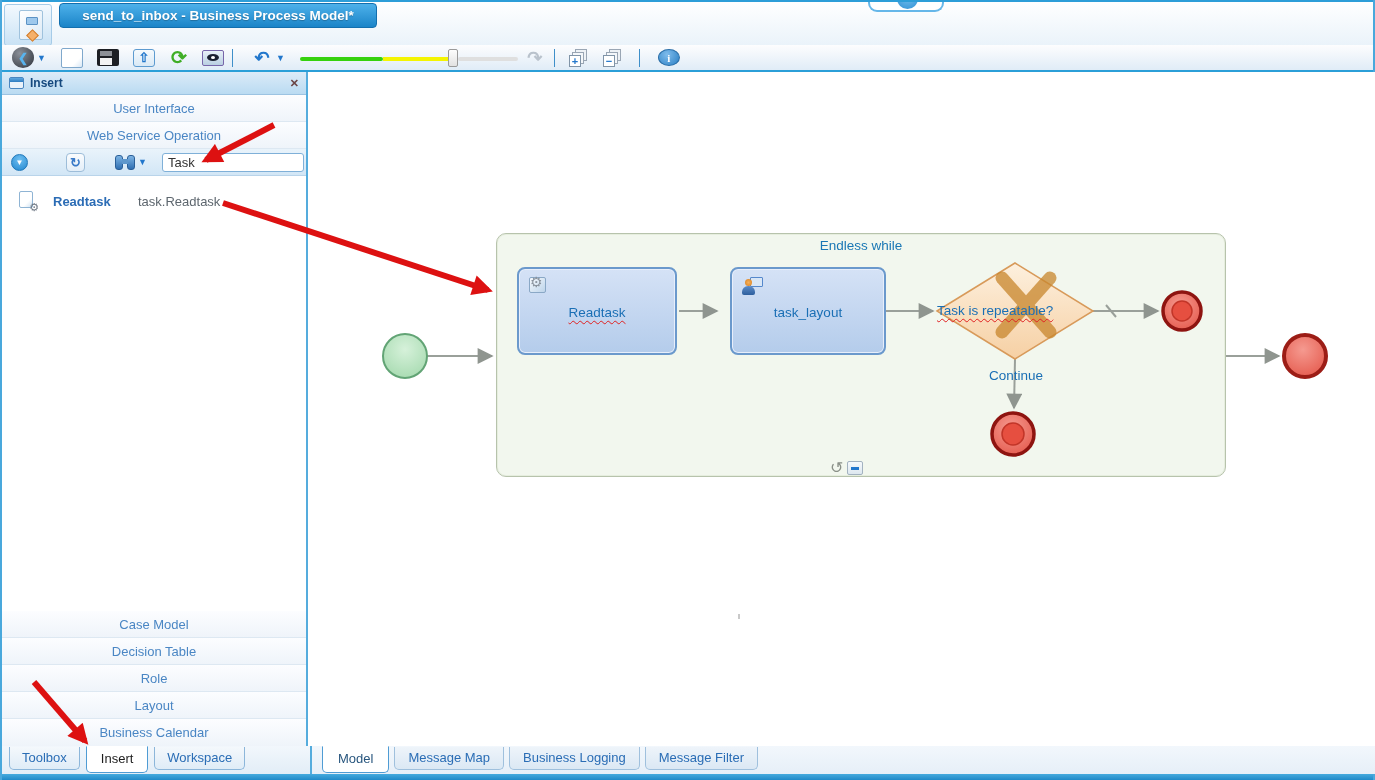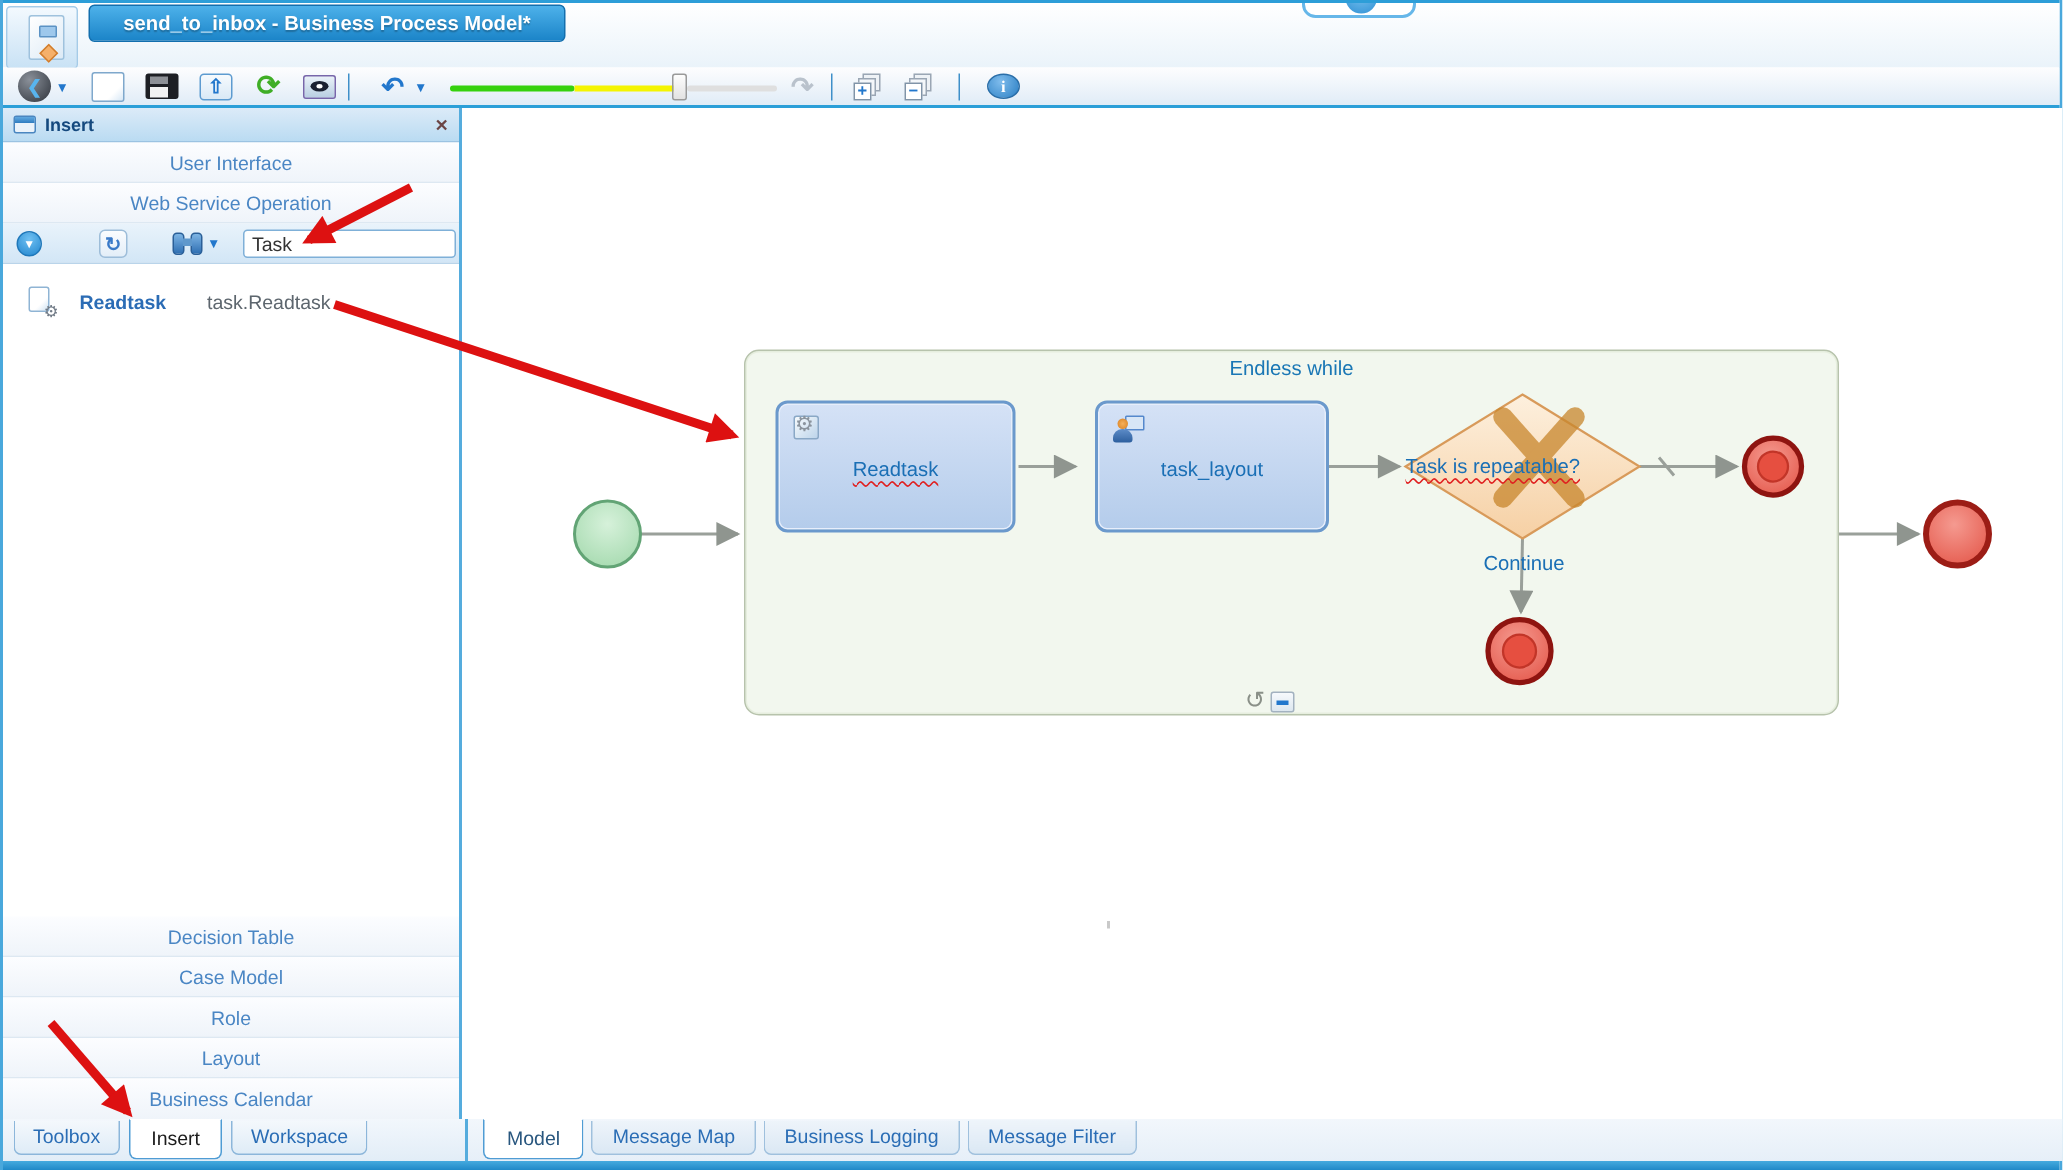--- a/index.html
+++ b/index.html
@@ -199,24 +199,24 @@
       <div class="result-row">
         <div class="doc-gear-icon">
           <div class="pg"></div>
           <div class="gr">⚙</div>
         </div>
         <div class="result-name">Readtask</div>
         <div class="result-path">task.Readtask</div>
       </div>
     </div>
     <div class="section-row">
+      <span>Case Model</span>
+    </div>
+    <div class="section-row">
       <span>Decision Table</span>
-    </div>
-    <div class="section-row">
-      <span>Case Model</span>
     </div>
     <div class="section-row">
       <span>Role</span>
     </div>
     <div class="section-row">
       <span>Layout</span>
     </div>
     <div class="section-row" style="border-bottom:none;">
       <span>Business Calendar</span>
     </div>

